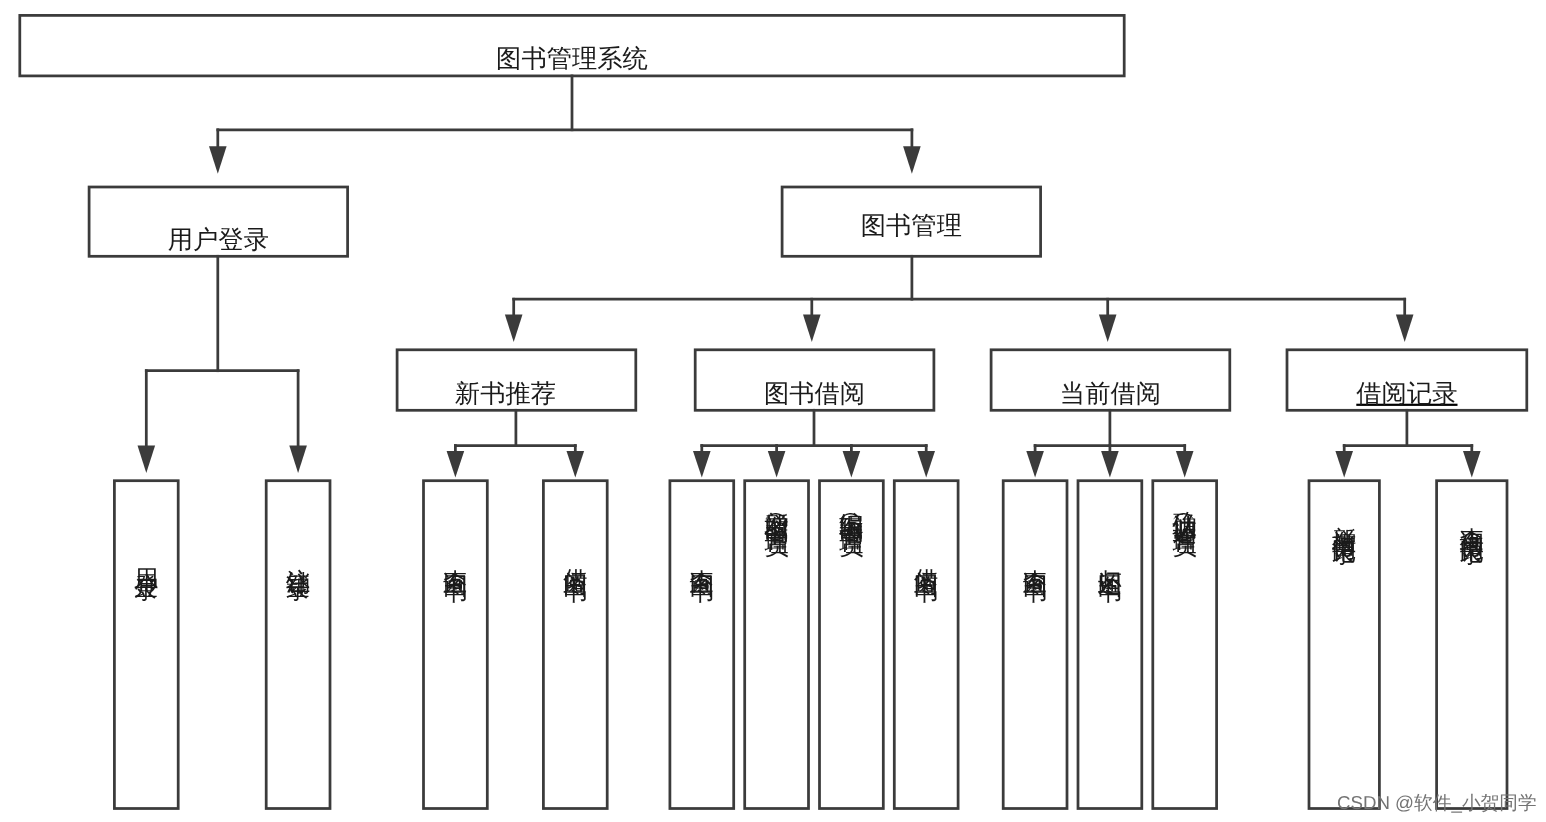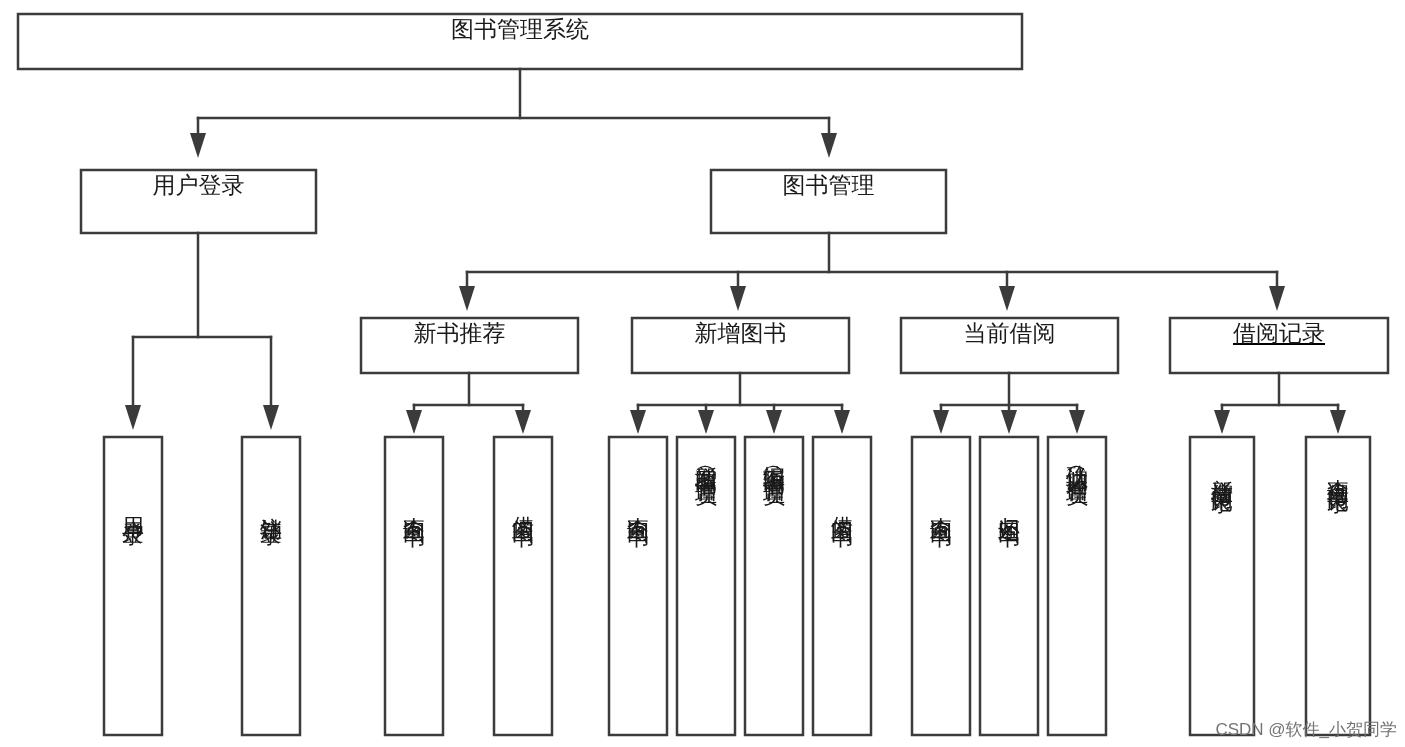--- a/index.html
+++ b/index.html
@@ -55,21 +55,21 @@
     font-family: "Liberation Sans", "DejaVu Sans", sans-serif;
     font-size: 22px;
     line-height: 1;
     letter-spacing: 3px;
     color: #1a1a1a;
     white-space: nowrap;
   }
   .hlabel-wrap {
     position: absolute;
     display: flex;
-    align-items: flex-start;
+    align-items: flex-end;
     justify-content: center;
     pointer-events: none;
   }
   .hlabel-text {
     font-family: "Liberation Sans", "DejaVu Sans", sans-serif;
     font-size: 23px;
     color: #1a1a1a;
     white-space: nowrap;
   }
   #watermark {
@@ -190,21 +190,21 @@
 
   <div class="hlabel-wrap" style="left:711px; top:170px; width:235px; height:51px;">
     <span class="hlabel-text">图书管理</span>
   </div>
 
   <div class="hlabel-wrap" style="left:361px; top:318px; width:197px; height:55px;">
     <span class="hlabel-text">新书推荐</span>
   </div>
 
   <div class="hlabel-wrap" style="left:632px; top:318px; width:217px; height:55px;">
-    <span class="hlabel-text">新增图书</span>
+    <span class="hlabel-text">图书借阅</span>
   </div>
 
   <div class="hlabel-wrap" style="left:901px; top:318px; width:217px; height:55px;">
     <span class="hlabel-text">当前借阅</span>
   </div>
 
   <div class="hlabel-wrap" style="left:1170px; top:318px; width:218px; height:55px;text-decoration:underline;">
     <span class="hlabel-text">借阅记录</span>
   </div>
 

